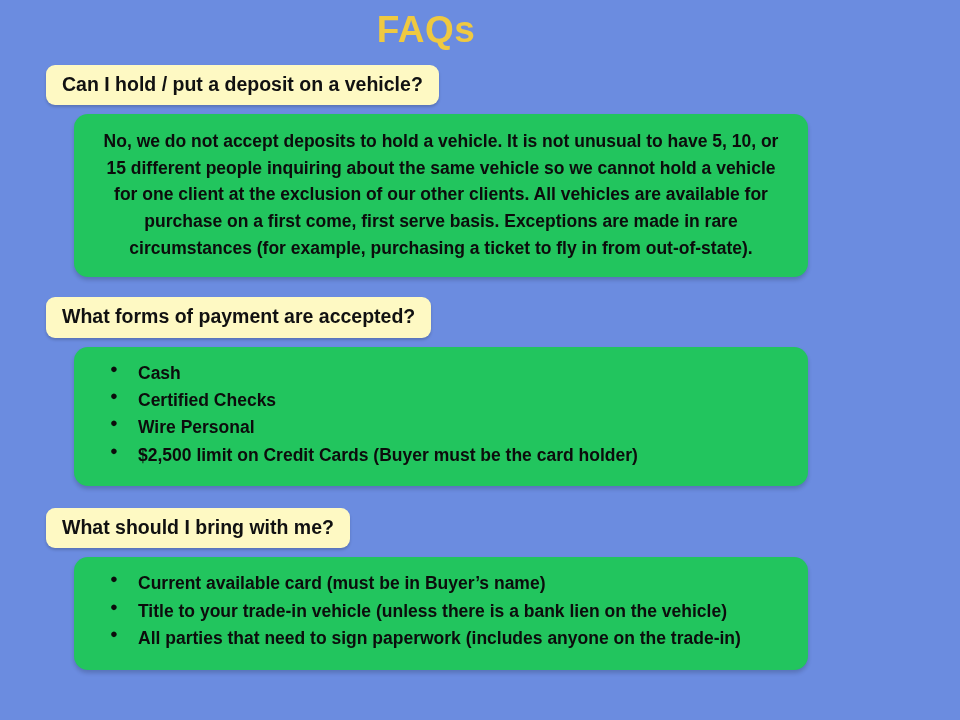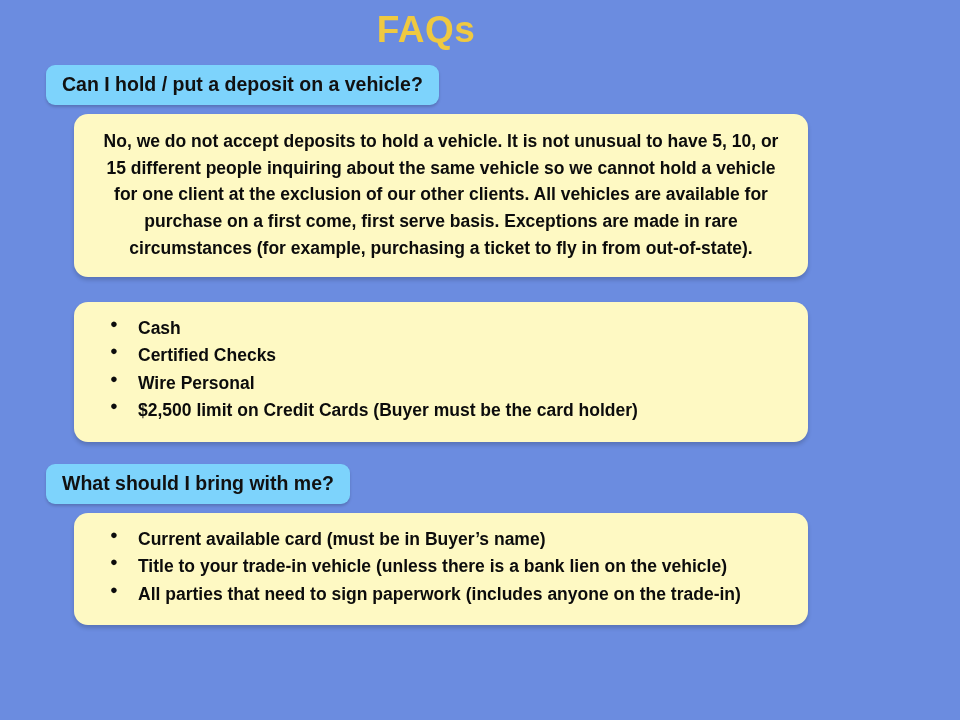--- a/index.html
+++ b/index.html
@@ -25,32 +25,32 @@
     color: #efc940;
     font-size: 37px;
     font-weight: bold;
     letter-spacing: 0.5px;
     padding-top: 10px;
     margin: 0 0 10px 0;
     line-height: 1.1;
   }
   .question {
     display: inline-block;
-    background: #7dd3fc;
+    background: #fef9c3;
     color: #111111;
     font-size: 19.5px;
     font-weight: bold;
     border-radius: 9px;
     padding: 9px 16px 10px 16px;
     margin-left: 46px;
     box-shadow: 0 2px 3px rgba(0,0,0,0.18);
     line-height: 1.1;
   }
   .answer {
-    background: #fef9c3;
+    background: #22c55e;
     color: #0c0c0c;
     border-radius: 14px;
     margin: 9px 44px 0 74px;
     padding: 14px 22px 16px 22px;
     box-shadow: 0 3px 4px rgba(0,0,0,0.18);
     font-size: 17.5px;
     font-weight: bold;
     line-height: 1.52;
   }
   .answer.paragraph {
@@ -89,20 +89,23 @@
   <div class="block">
     <div class="q-wrap">
       <div class="question">Can I hold / put a deposit on a vehicle?</div>
     </div>
     <div class="answer paragraph">No, we do not accept deposits to hold a vehicle. It is not unusual to have 5, 10, or 15 different people inquiring about the same vehicle so we cannot hold a vehicle for one client at the exclusion of our other clients. All vehicles are available for purchase on a first come, first serve basis. Exceptions are made in rare circumstances (for example, purchasing a ticket to fly in from out-of-state).</div>
   </div>
 
   <div class="sp1"></div>
 
   <div class="block">
+    <div class="q-wrap">
+      <div class="question">What forms of payment are accepted?</div>
+    </div>
     <div class="answer">
       <ul>
         <li>Cash</li>
         <li>Certified Checks</li>
         <li>Wire Personal</li>
         <li>$2,500 limit on Credit Cards (Buyer must be the card holder)</li>
       </ul>
     </div>
   </div>
 

